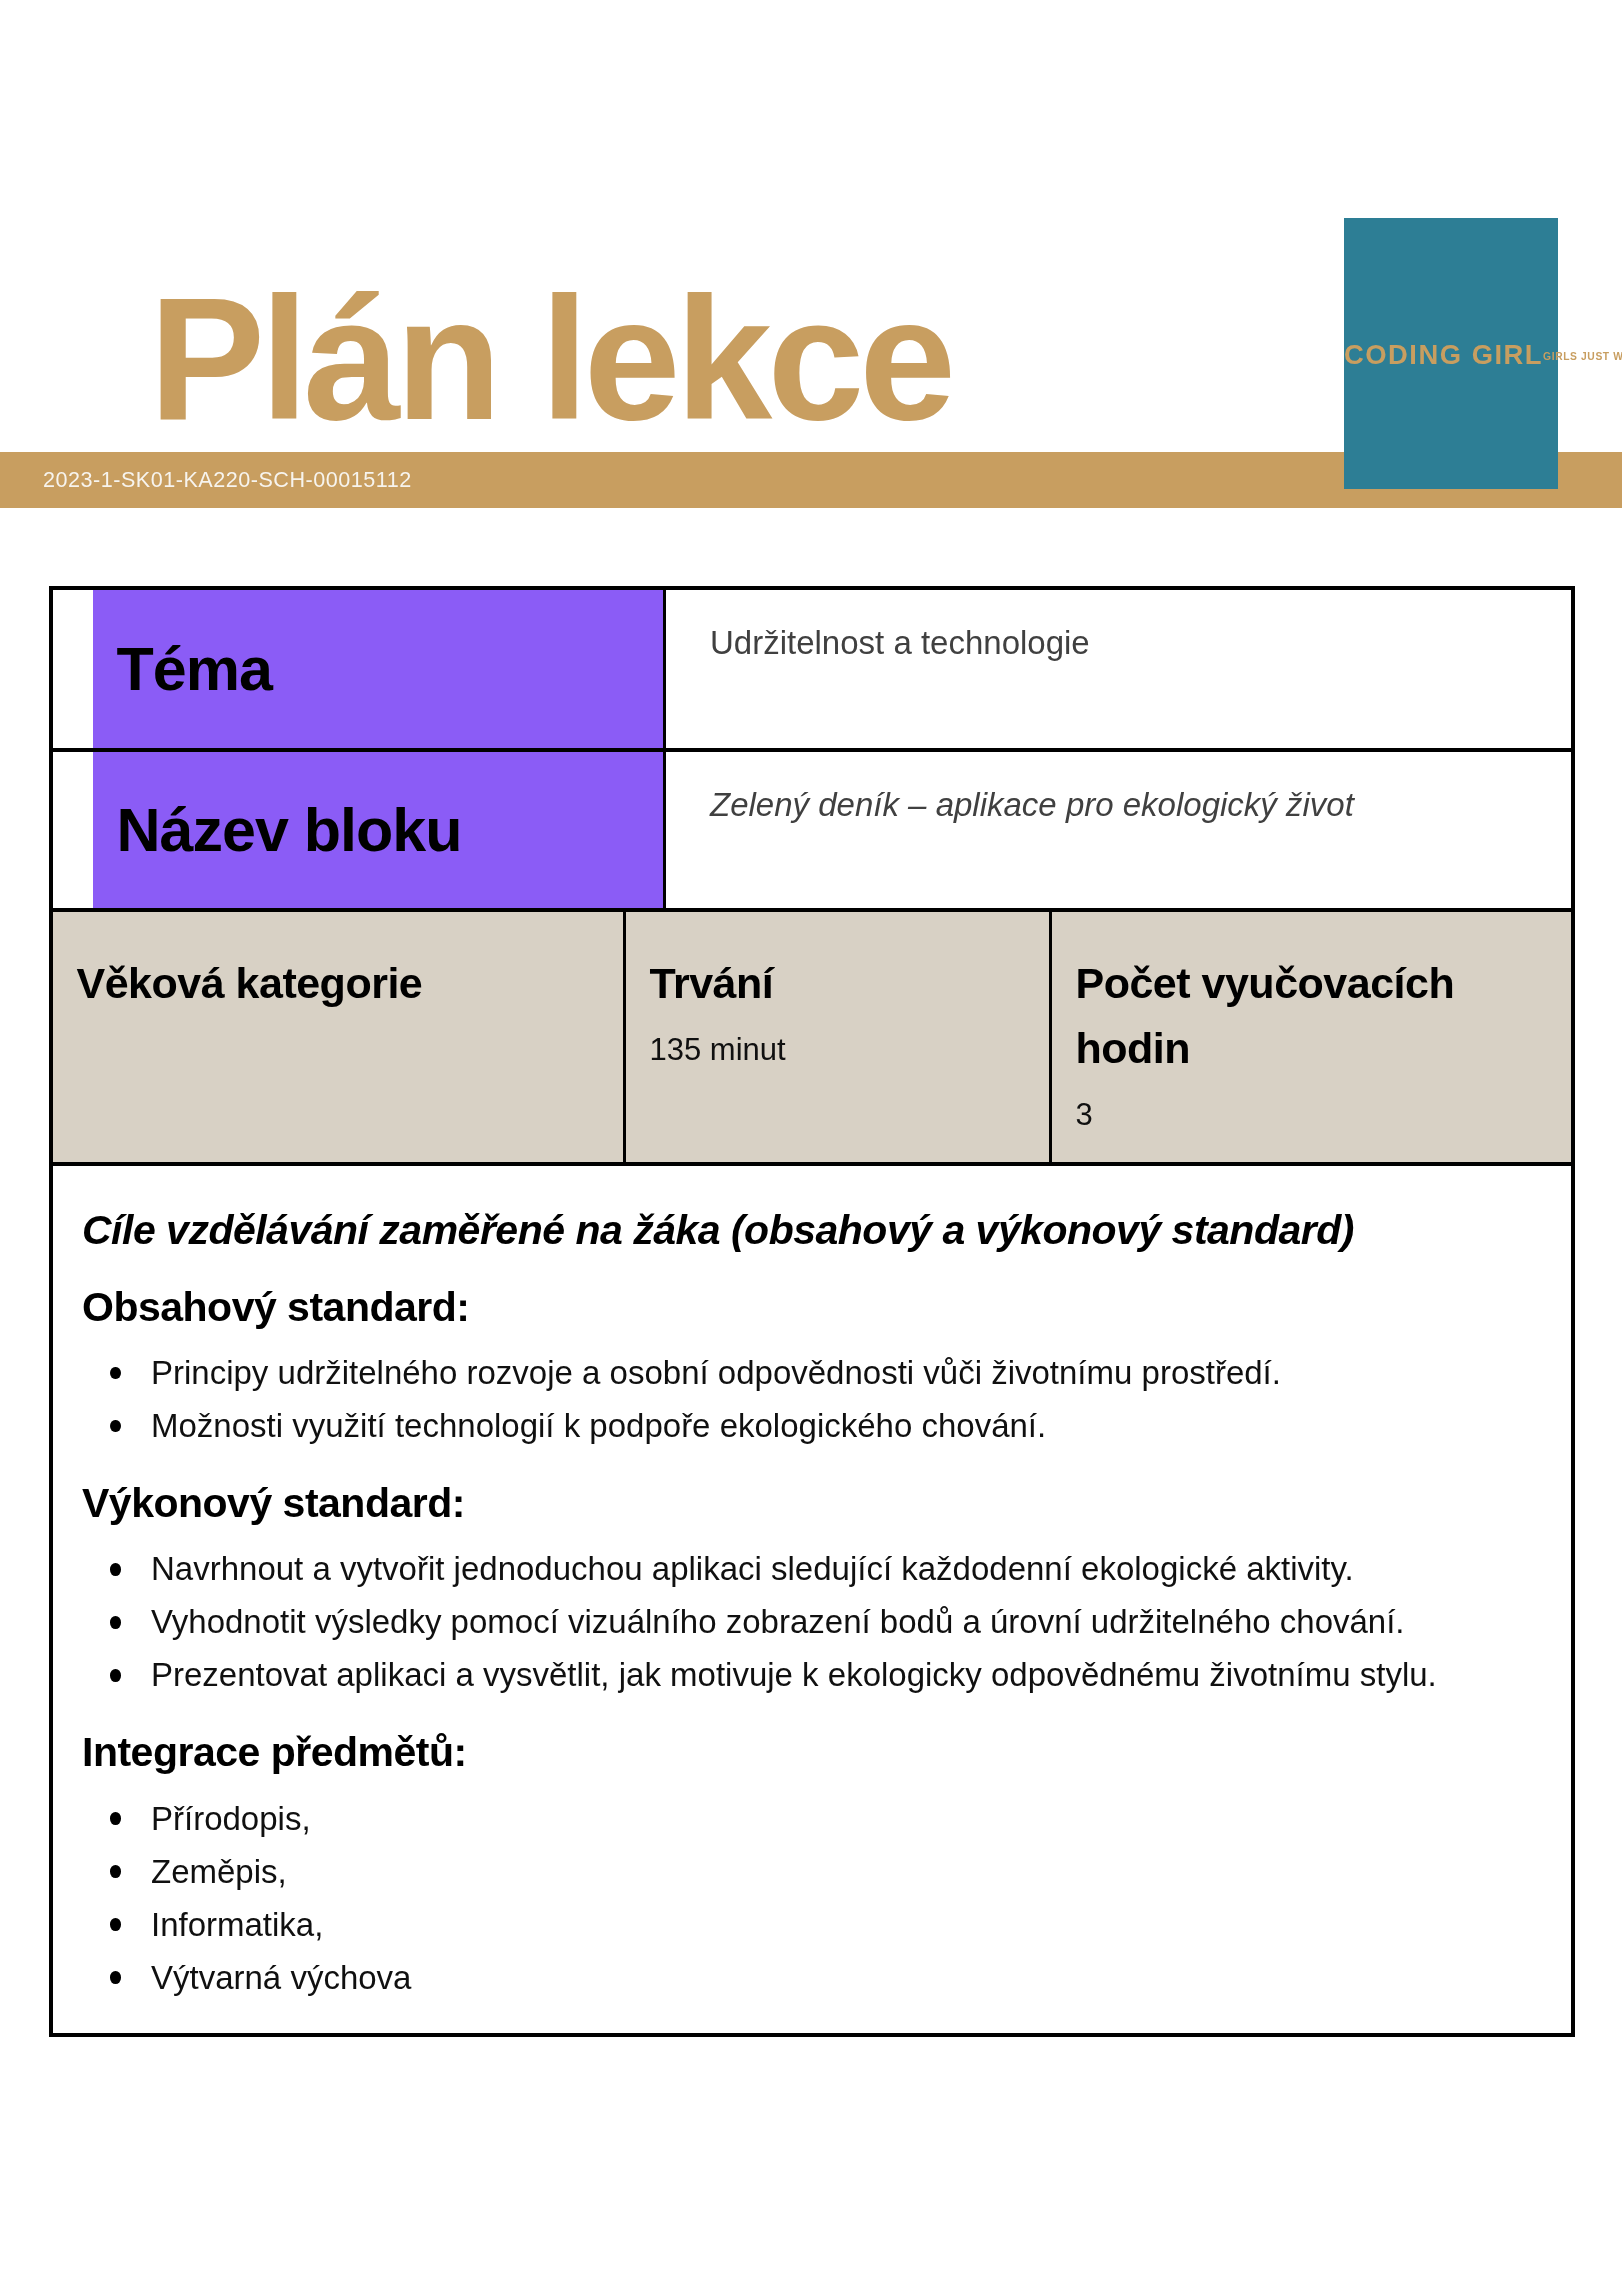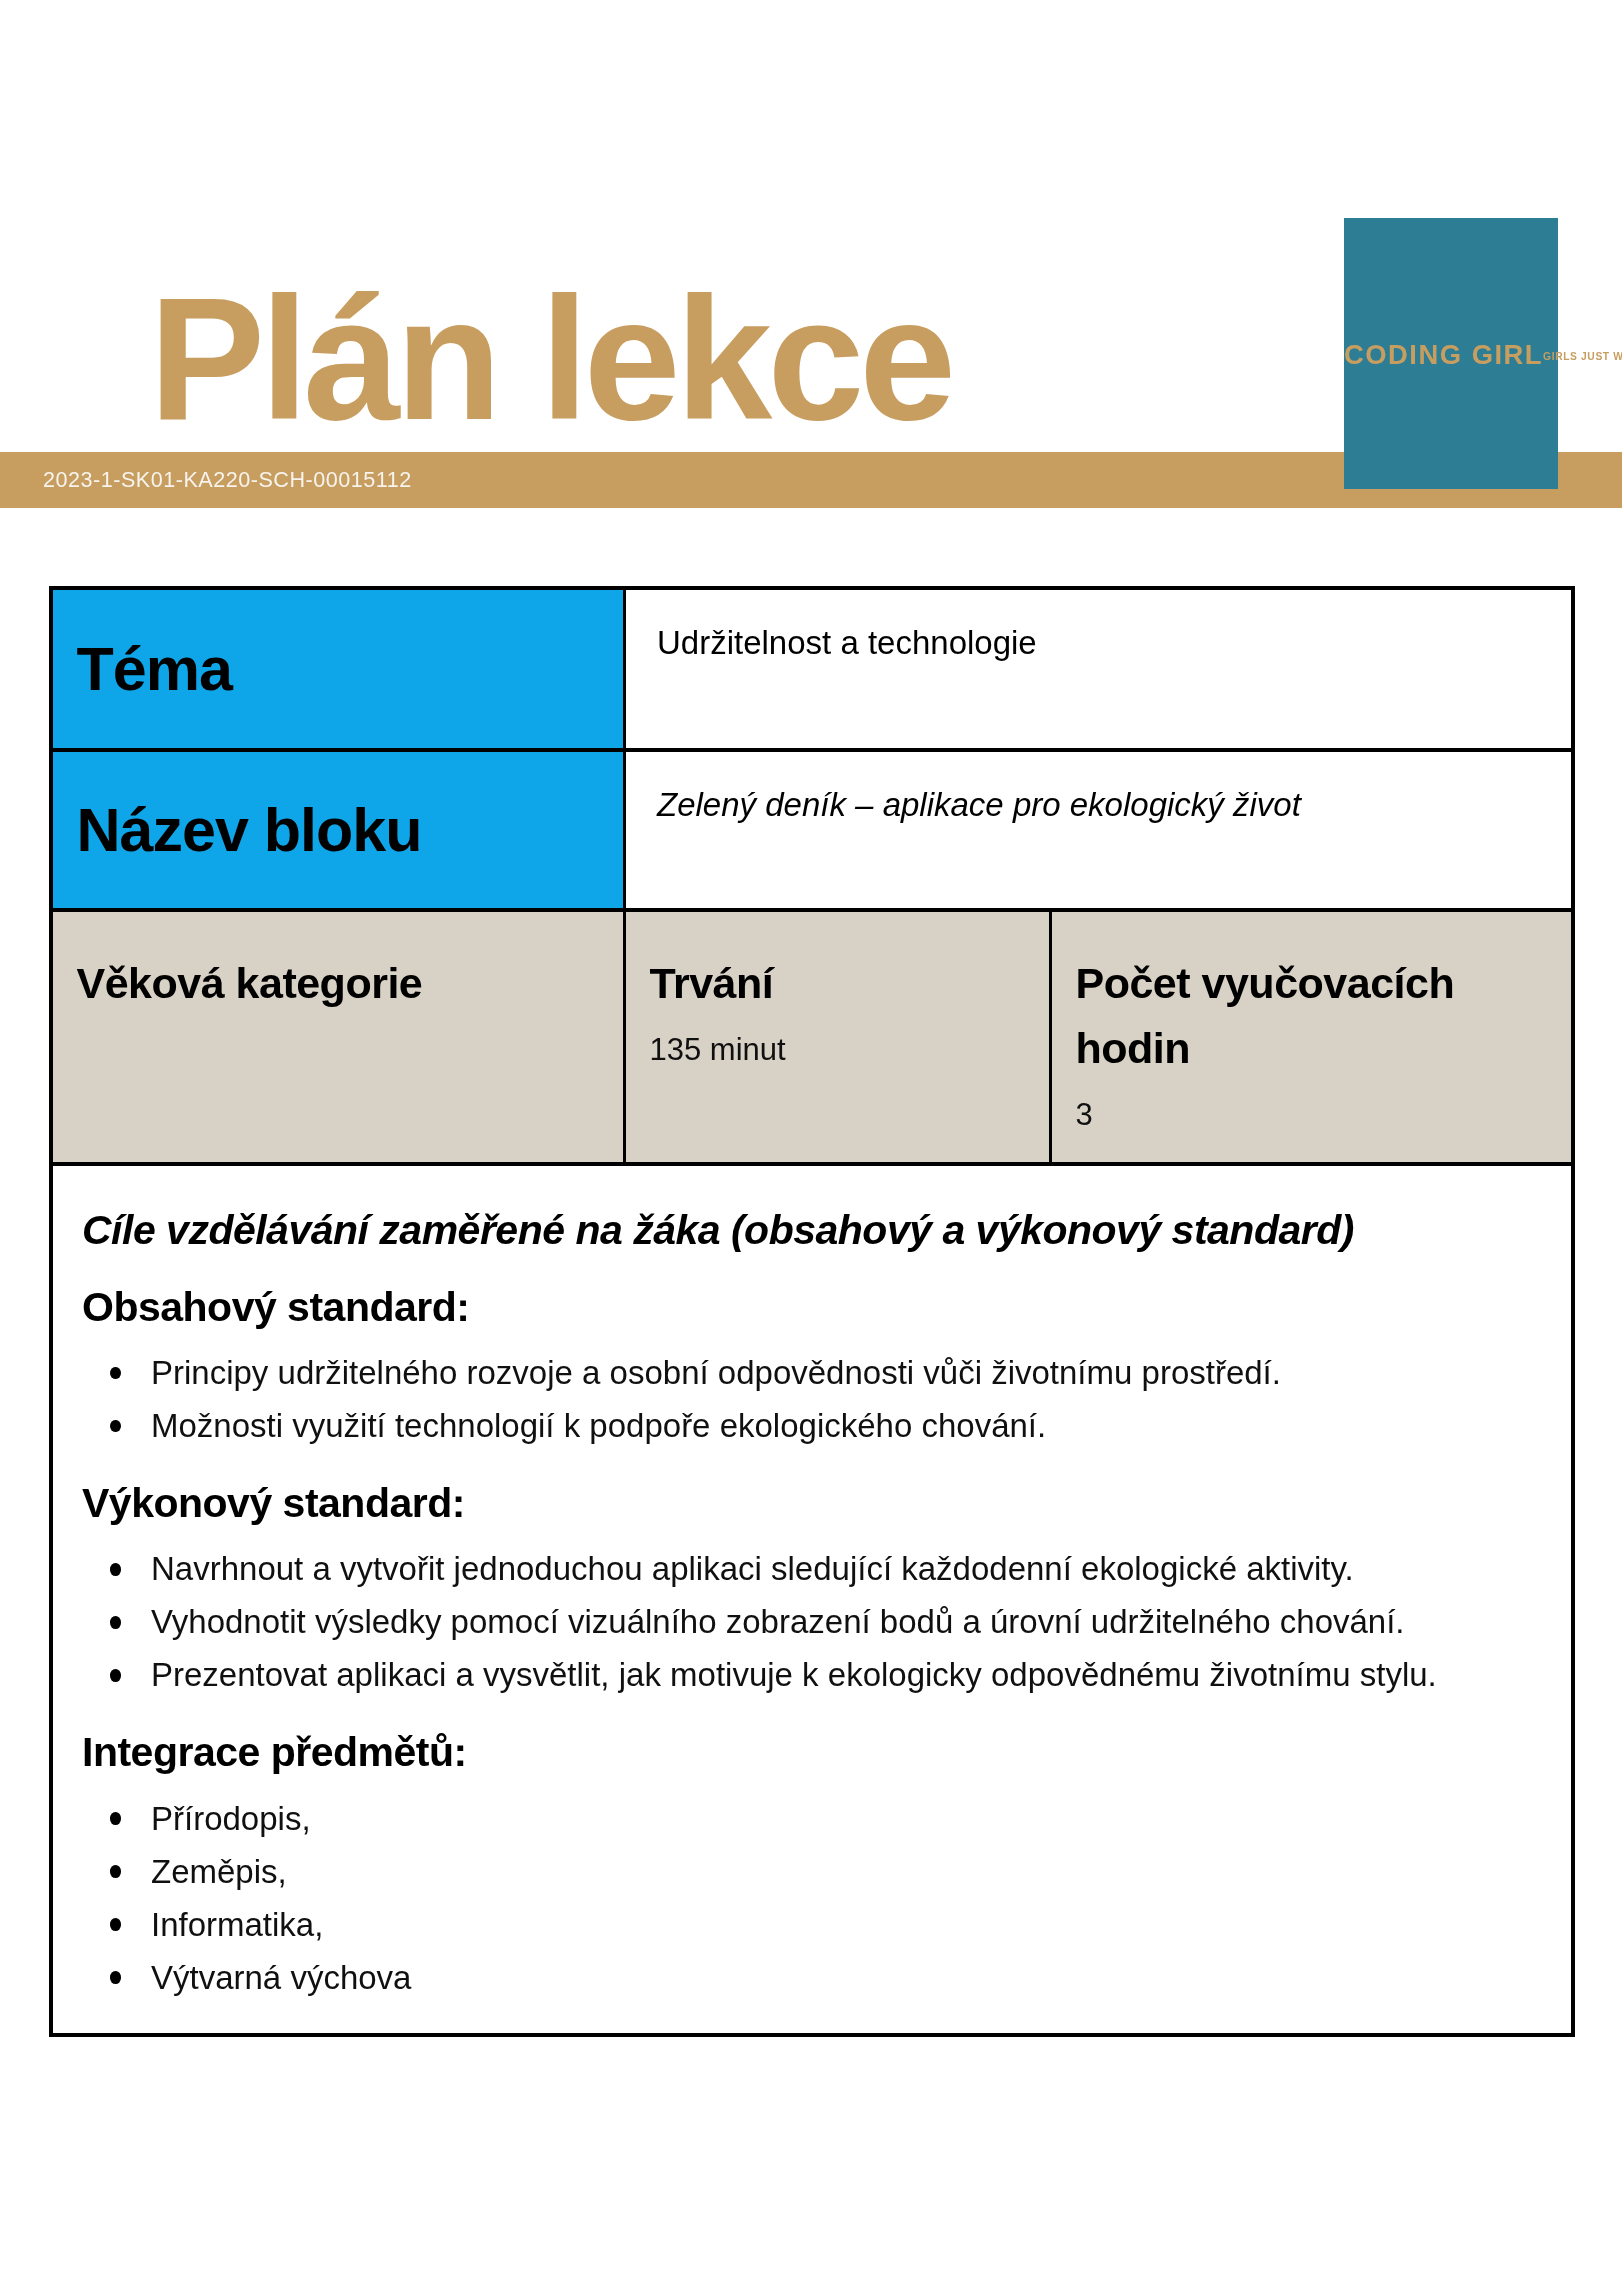--- a/index.html
+++ b/index.html
@@ -78,37 +78,38 @@
   }
   .t-row { display: flex; border-bottom: 4.9px solid #000000; }
   .t-row:last-child { border-bottom: none; }
   .row-tema   { height: 162px; }
   .row-blok   { height: 160px; }
   .row-meta   { height: 254px; }
 
   .cell { overflow: hidden; }
   .cell-label {
     flex: 0 0 573px;
-    background: #0ea5e9;
+    background: #8b5cf6;
     border-right: 3.9px solid #000000;
     display: flex;
     align-items: center;
     padding-left: 23.5px;
+    margin-left: 40px;
   }
   .cell-label .label-text {
     font-size: 61px;
     font-weight: bold;
     letter-spacing: -1px;
   }
   .cell-value {
     flex: 1 1 auto;
     background: #ffffff;
     padding: 34px 29px 0 31px;
   }
-  .value-text { font-size: 33px; color: #000000; }
+  .value-text { font-size: 33px; color: #404040; margin-left: 13px; }
   .value-italic { font-style: italic; font-weight: 500; }
 
   .meta-cell {
     background: #d8d1c5;
     padding: 39px 19.6px 0 23.5px;
   }
   .meta-cell-1 { flex: 0 0 573px; border-right: 3.9px solid #000000; }
   .meta-cell-2 { flex: 0 0 426px; border-right: 3.9px solid #000000; }
   .meta-cell-3 { flex: 1 1 auto; border-right: none; }
   .meta-heading {

